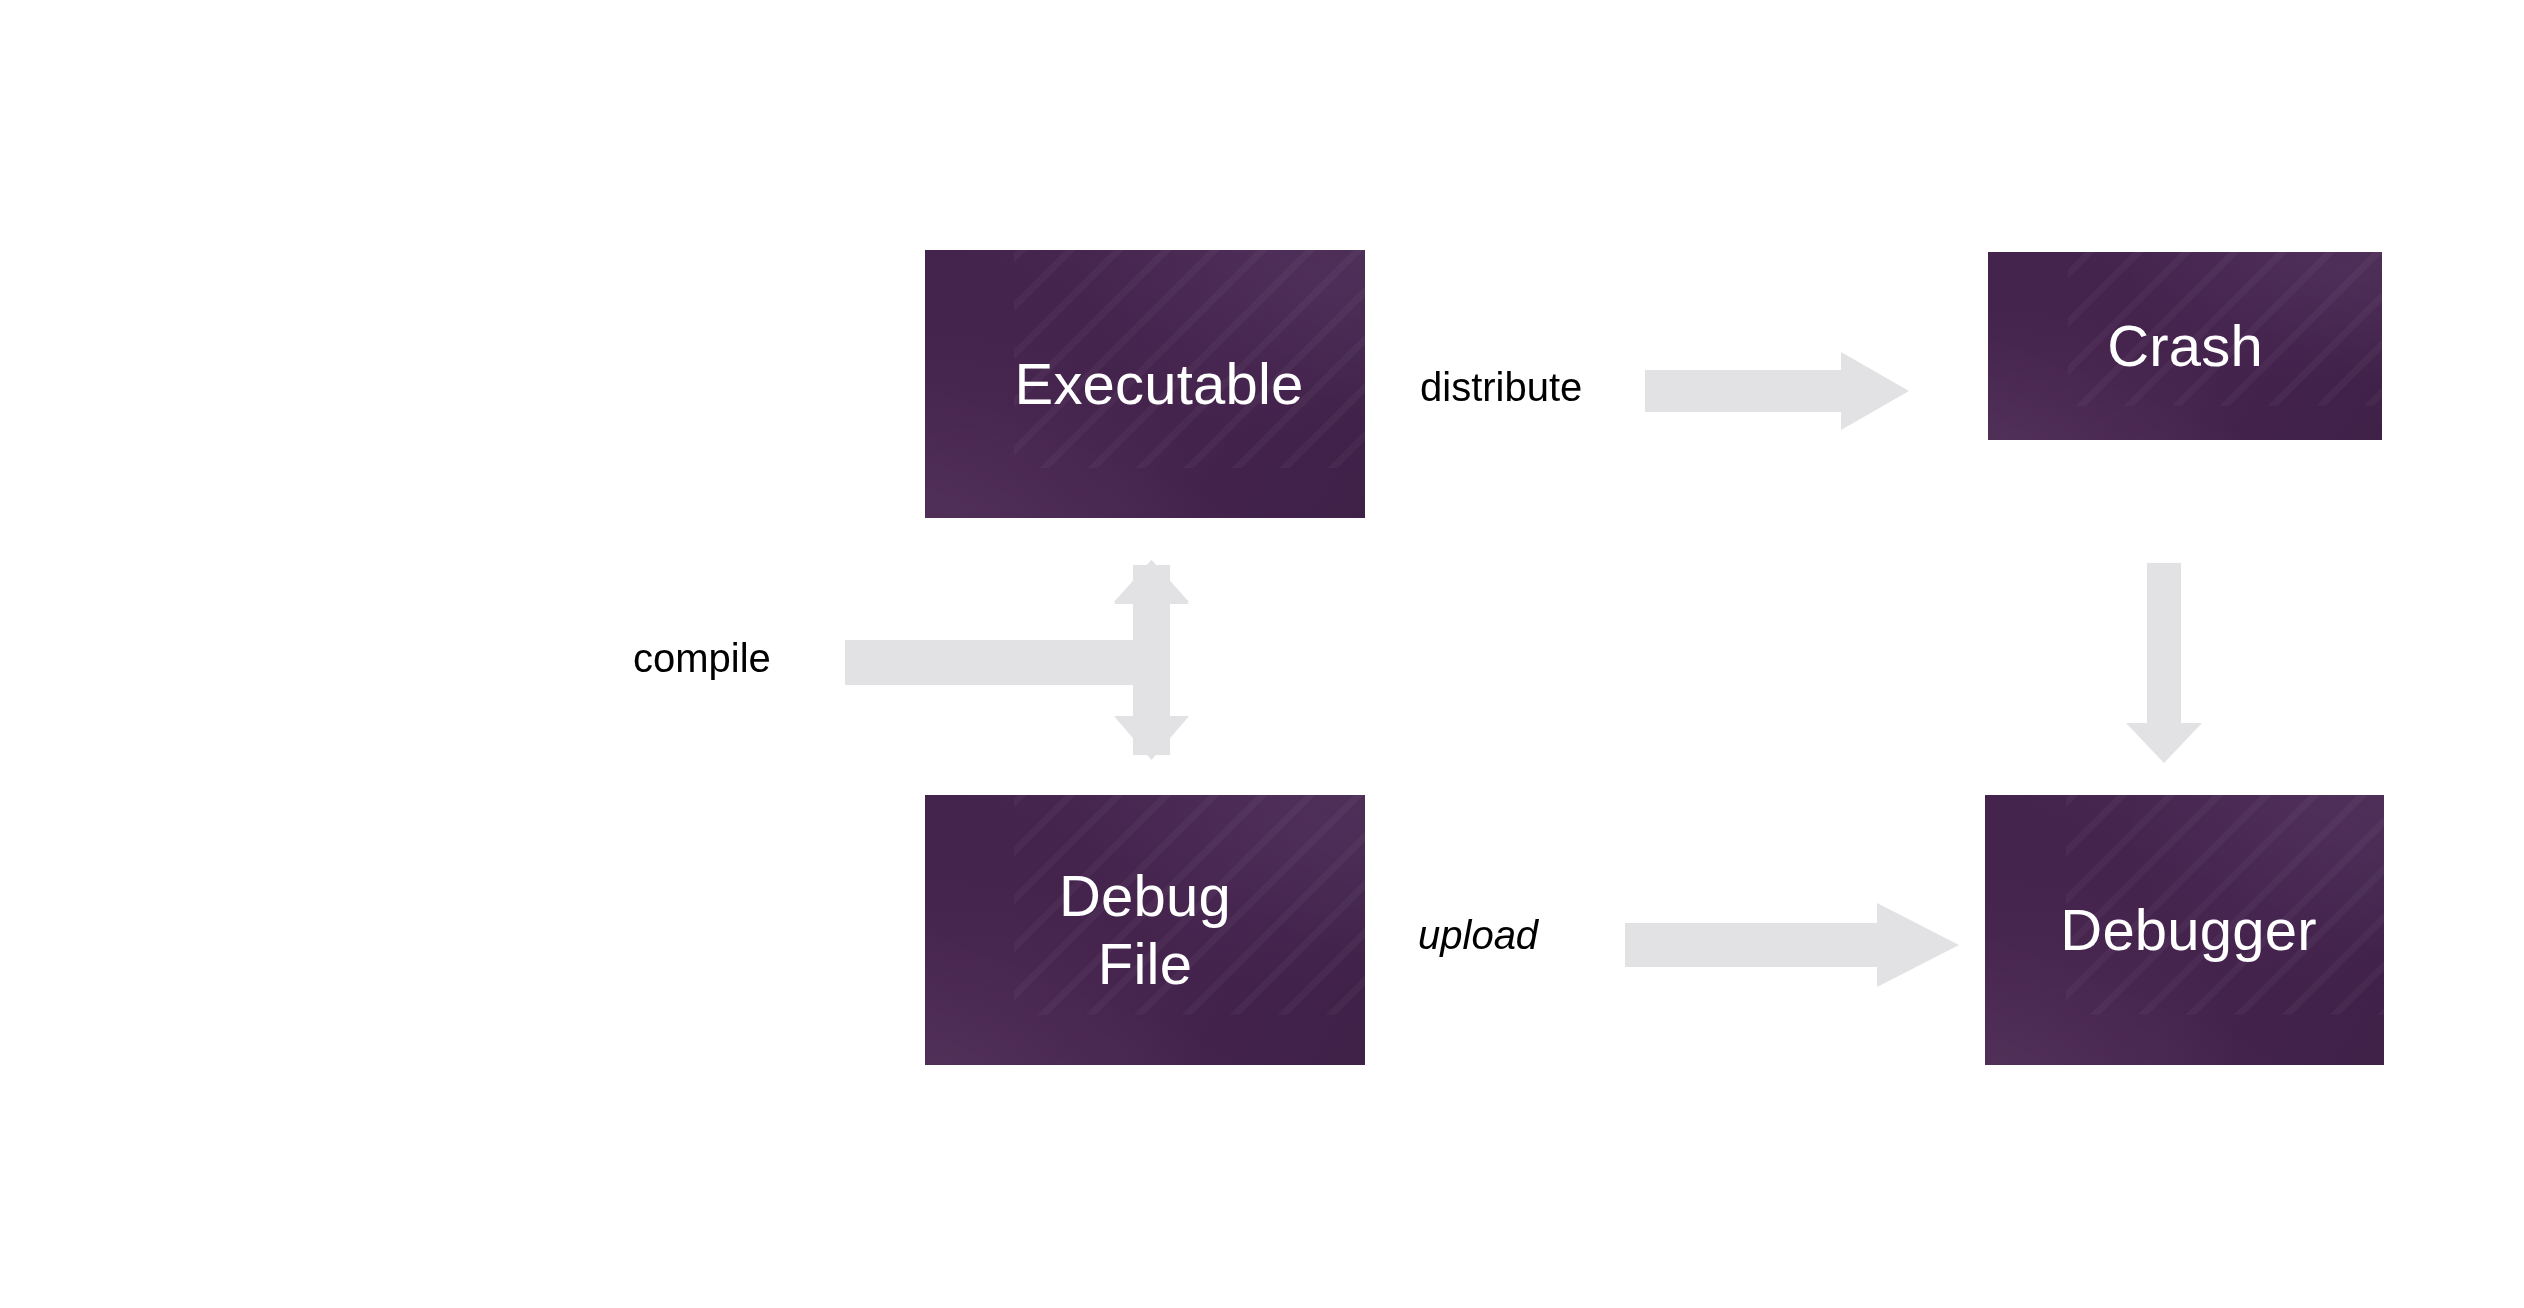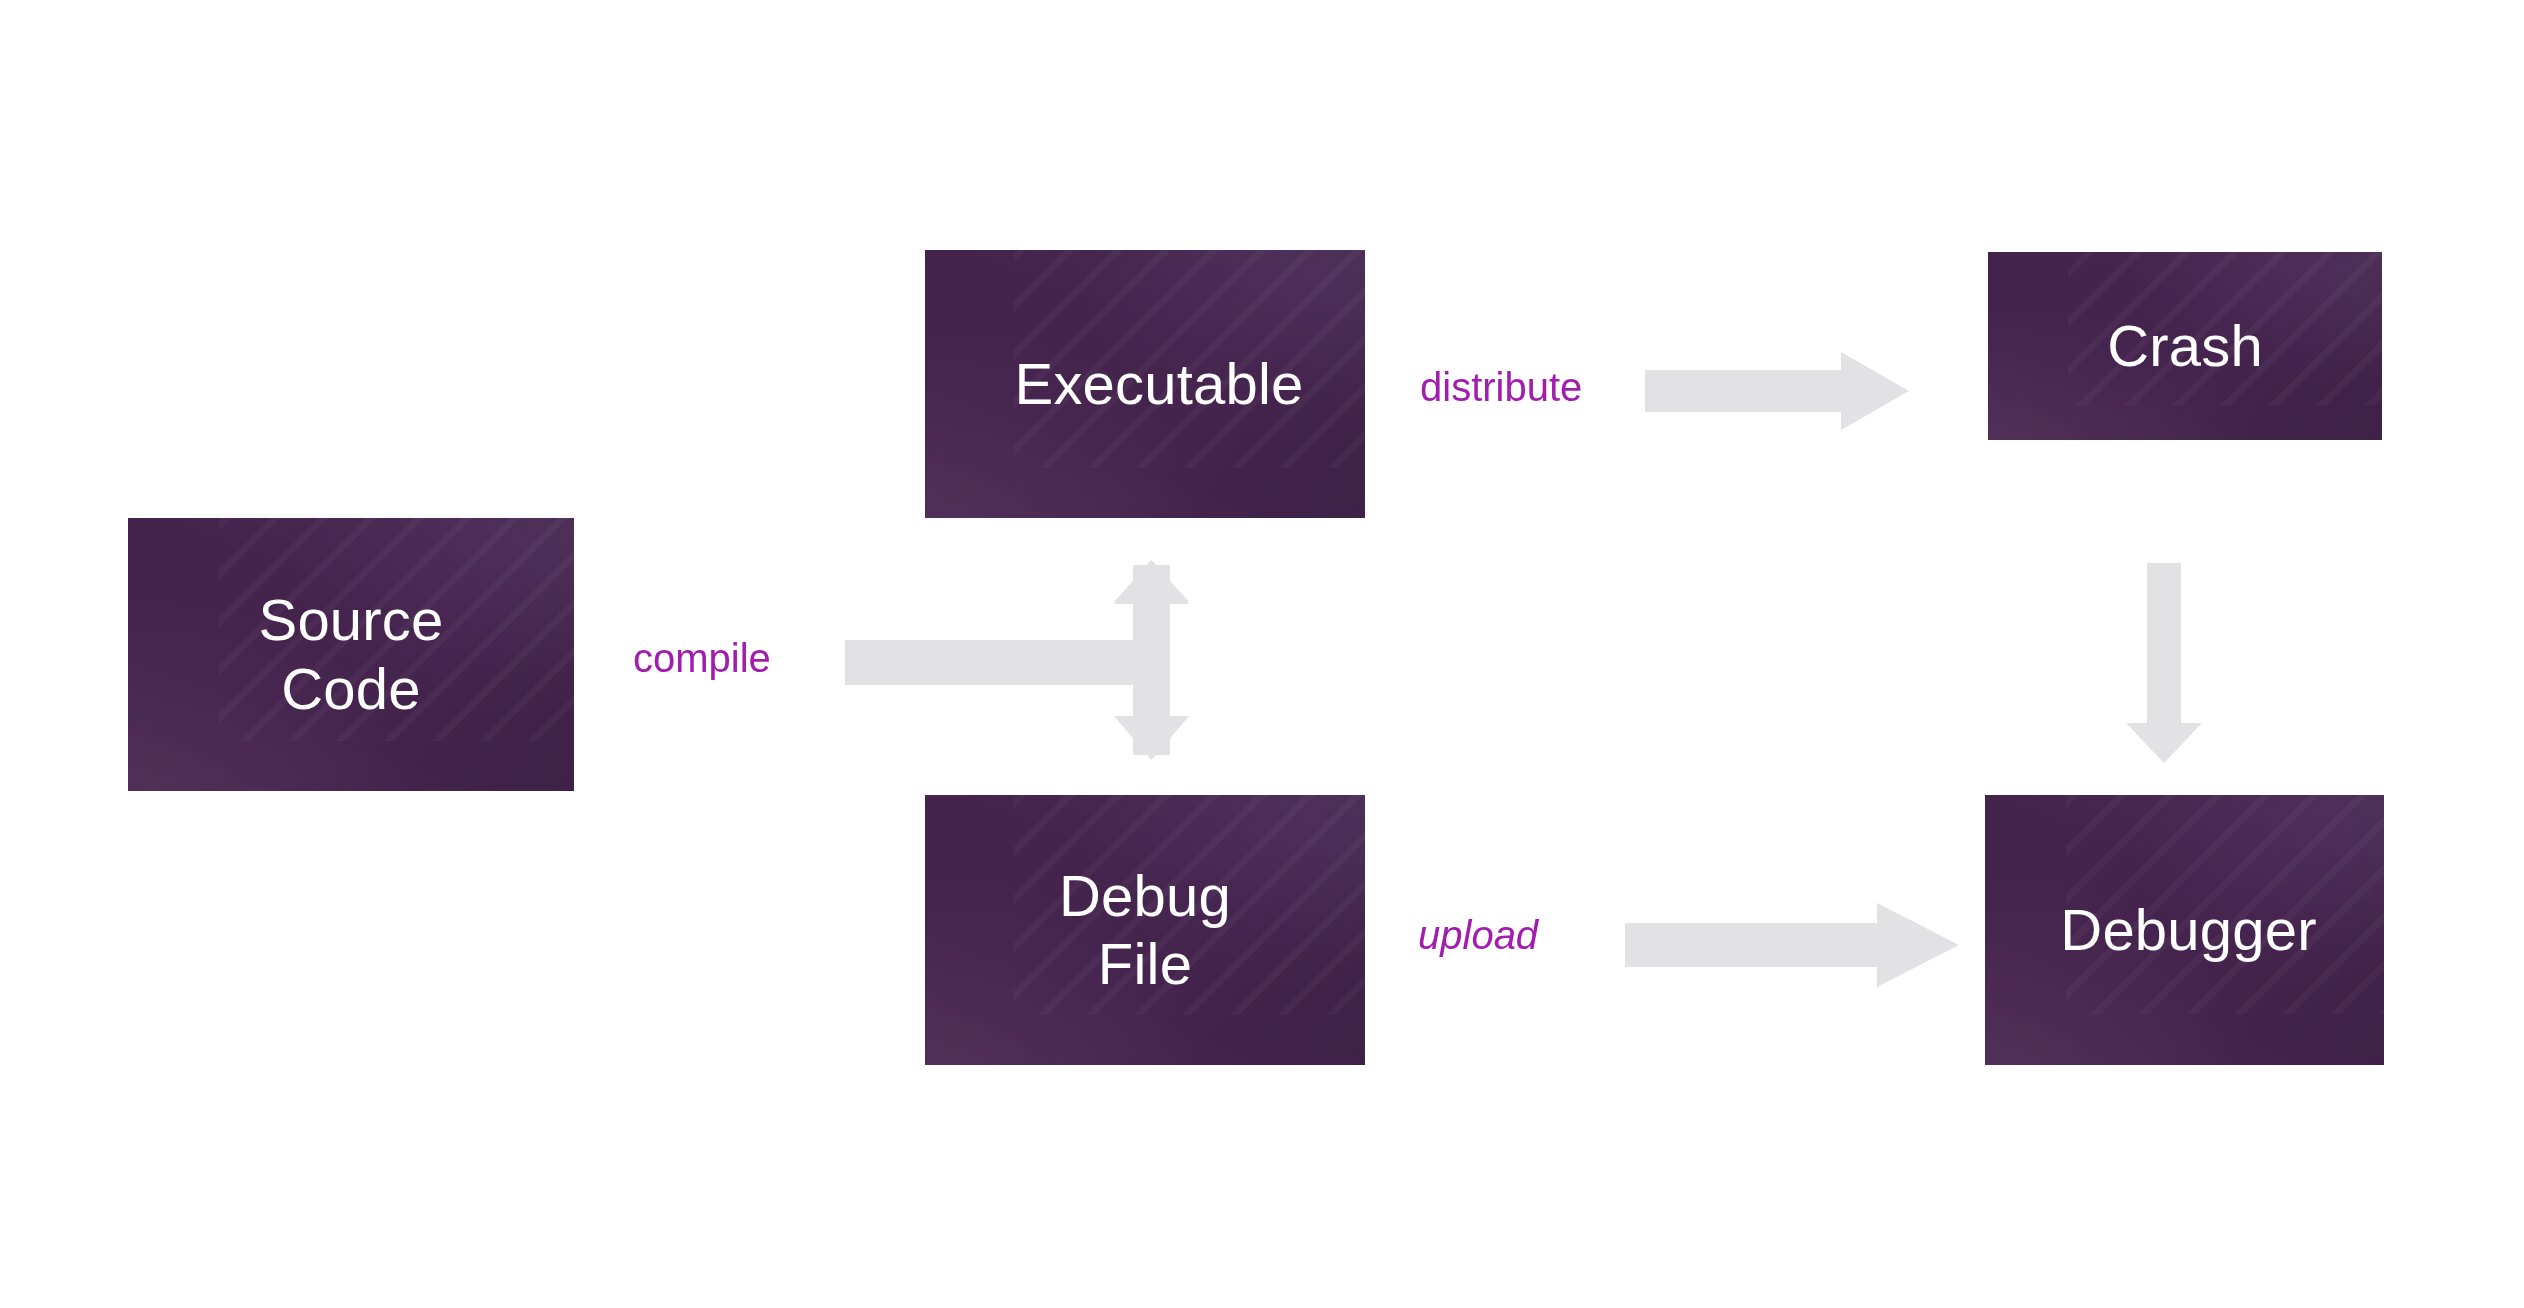--- a/index.html
+++ b/index.html
@@ -68,42 +68,38 @@
     font-size: 58px;
     font-weight: 400;
     line-height: 1.18;
     letter-spacing: 0.2px;
     white-space: pre-line;
   }
 
   
   .edge-label {
     position: absolute;
-    color: #a21caf;
+    color: #000000;
     font-size: 40px;
     font-weight: 400;
     line-height: 1;
     white-space: nowrap;
   }
 
   
   .arrow {
     position: absolute;
   }
   .arrow svg { display: block; overflow: visible; }
 </style>
 </head>
 <body>
 
 <div id="canvas">
 
-  <div class="node" style="left:128px; top:518px; width:446px; height:273px;">
-    <span class="node-label">Source
-Code</span>
-  </div>
 
   <div class="node" style="left:925px; top:250px; width:440px; height:268px;padding-left:28px;">
     <span class="node-label">Executable</span>
   </div>
 
   <div class="node" style="left:925px; top:795px; width:440px; height:270px;">
     <span class="node-label">Debug
 File</span>
   </div>
 

